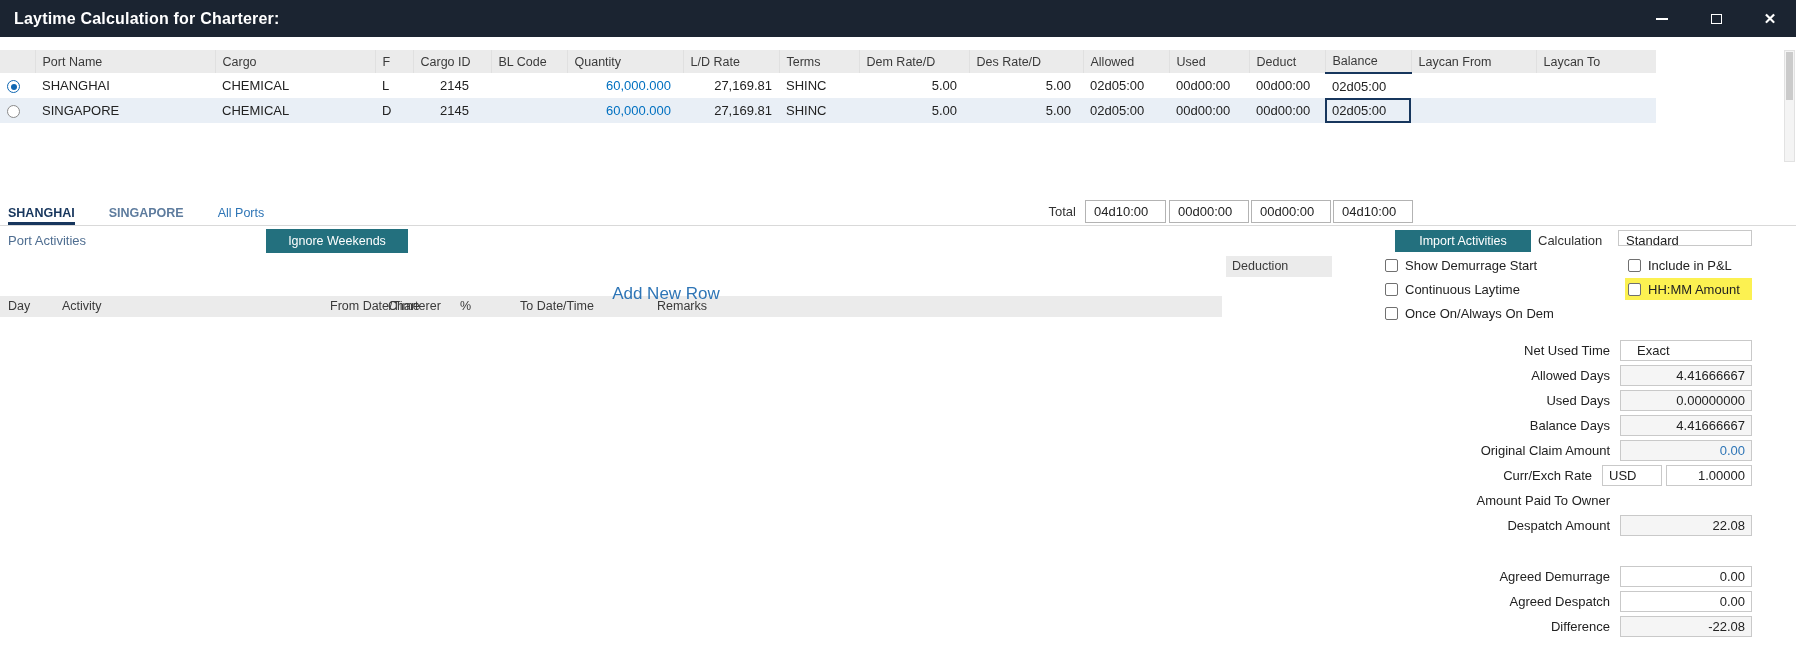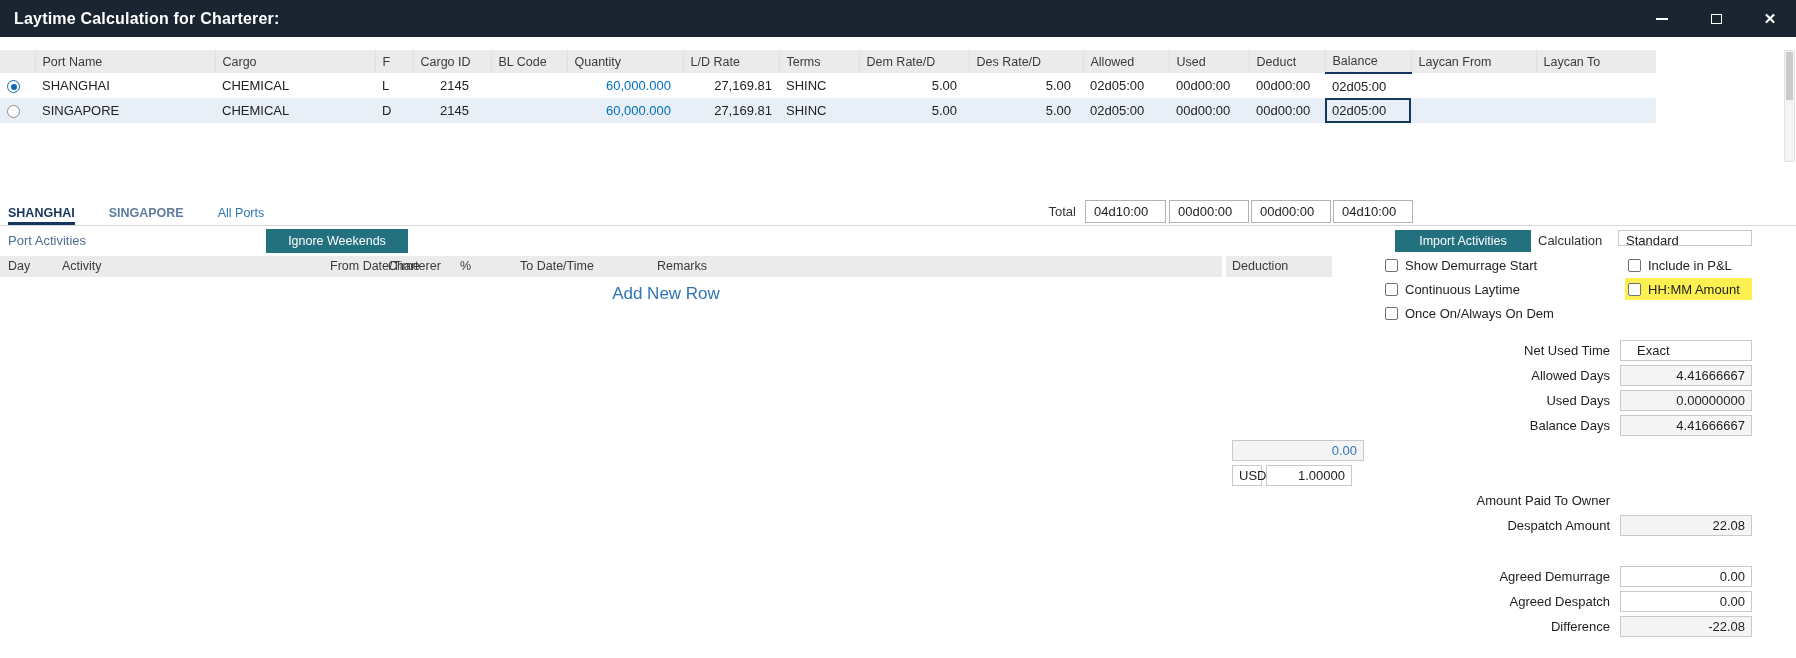--- a/index.html
+++ b/index.html
@@ -76,21 +76,21 @@
   }
   .ignore-weekends { position:absolute; left:266px; top:1px; width:142px; height:24px; }
   .import-activities { position:absolute; left:1395px; top:2px; width:136px; height:22px; }
   .calc-label { position:absolute; left:1538px; top:5px; color:#333; }
   .calc-field {
     position:absolute; left:1618px; top:2px; width:134px; height:16px;
     background:#fff; border:1px solid #c8c8c8; line-height:20px; padding-left:7px;
   }
   
   .act-header { position:absolute; top:256px; left:0; height:21px; background:#ebebeb; }
-  .ah-main { width:1222px; }
+  .ah-main { width:1222px;margin-top:40px; }
   .ah-ded { left:1226px; width:106px; }
   .act-header span { position:absolute; top:3px; font-size:12.5px; color:#3a3a3a; white-space:nowrap; }
   .ah-day{left:8px;} .ah-activity{left:62px;} .ah-from{left:330px;} .ah-dur{left:388px;}
   .ah-pct{left:460px;} .ah-to{left:520px;} .ah-rem{left:657px;} .ah-deduction{left:6px;}
   .add-row { position:absolute; top:284px; left:0; width:1332px; text-align:center; color:#2e75b6; font-size:17px; cursor:default; }
   
   .cb-col { position:absolute; top:257px; }
   .cb-col1 { left:1385px; } .cb-col2 { left:1628px; }
   .cb-row { display:flex; align-items:center; gap:7px; height:16px; margin-bottom:8px; font-size:13px; white-space:nowrap; }
   .cb { width:13px; height:13px; min-width:13px; border:1px solid #707070; border-radius:2px; background:#fff; display:inline-block; }
@@ -100,21 +100,21 @@
   .srow { display:flex; align-items:center; height:21px; margin-bottom:4px; }
   .srow .slabel { flex:1; text-align:right; padding-right:10px; color:#222; white-space:nowrap; }
   .sfield {
     width:132px; height:21px; border:1px solid #c9c9c9; background:#f5f5f5;
     text-align:right; padding:0 6px; line-height:19px; font-size:13px; white-space:nowrap;
   }
   .sfield.white { background:#fff; }
   .sfield.left { text-align:left;padding-left:16px; }
   .sfield.blue { color:#2e75b6; }
   .sfield.ghost { border-color:transparent; background:transparent; }
-  .sfield.cur { width:30px; margin-right:4px; text-align:left; background:#fff; }
+  .sfield.cur { width:60px; margin-right:4px; text-align:left; background:#fff; }
   .sfield.exch { width:86px; background:#fff; }
   .sgap { height:26px; }
 </style>
 </head>
 <body>
 
 <div class="titlebar">
   <span class="title">Laytime Calculation for Charterer:</span>
   <div class="win-controls">
     <span class="win-btn">
@@ -284,23 +284,25 @@
   </div>
   <div class="srow">
     <span class="slabel">Used Days</span>
     <span class="sfield">0.00000000</span>
   </div>
   <div class="srow">
     <span class="slabel">Balance Days</span>
     <span class="sfield">4.41666667</span>
   </div>
   <div class="srow">
+    <span class="slabel">Original Claim Amount</span>
     <span class="sfield blue">0.00</span>
   </div>
   <div class="srow">
+    <span class="slabel">Curr/Exch Rate</span>
     <span class="sfield cur">USD</span>
     <span class="sfield exch">1.00000</span>
   </div>
   <div class="srow">
     <span class="slabel">Amount Paid To Owner</span>
     <span class="sfield ghost"></span>
   </div>
   <div class="srow">
     <span class="slabel">Despatch Amount</span>
     <span class="sfield">22.08</span>

